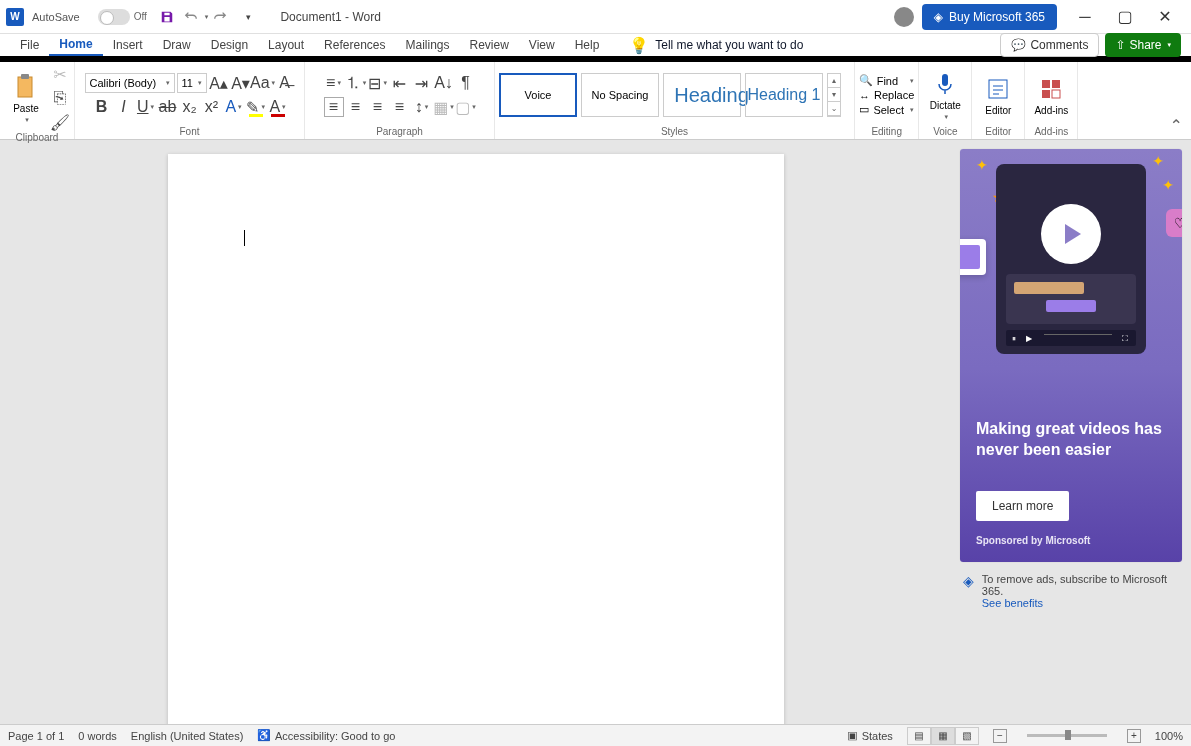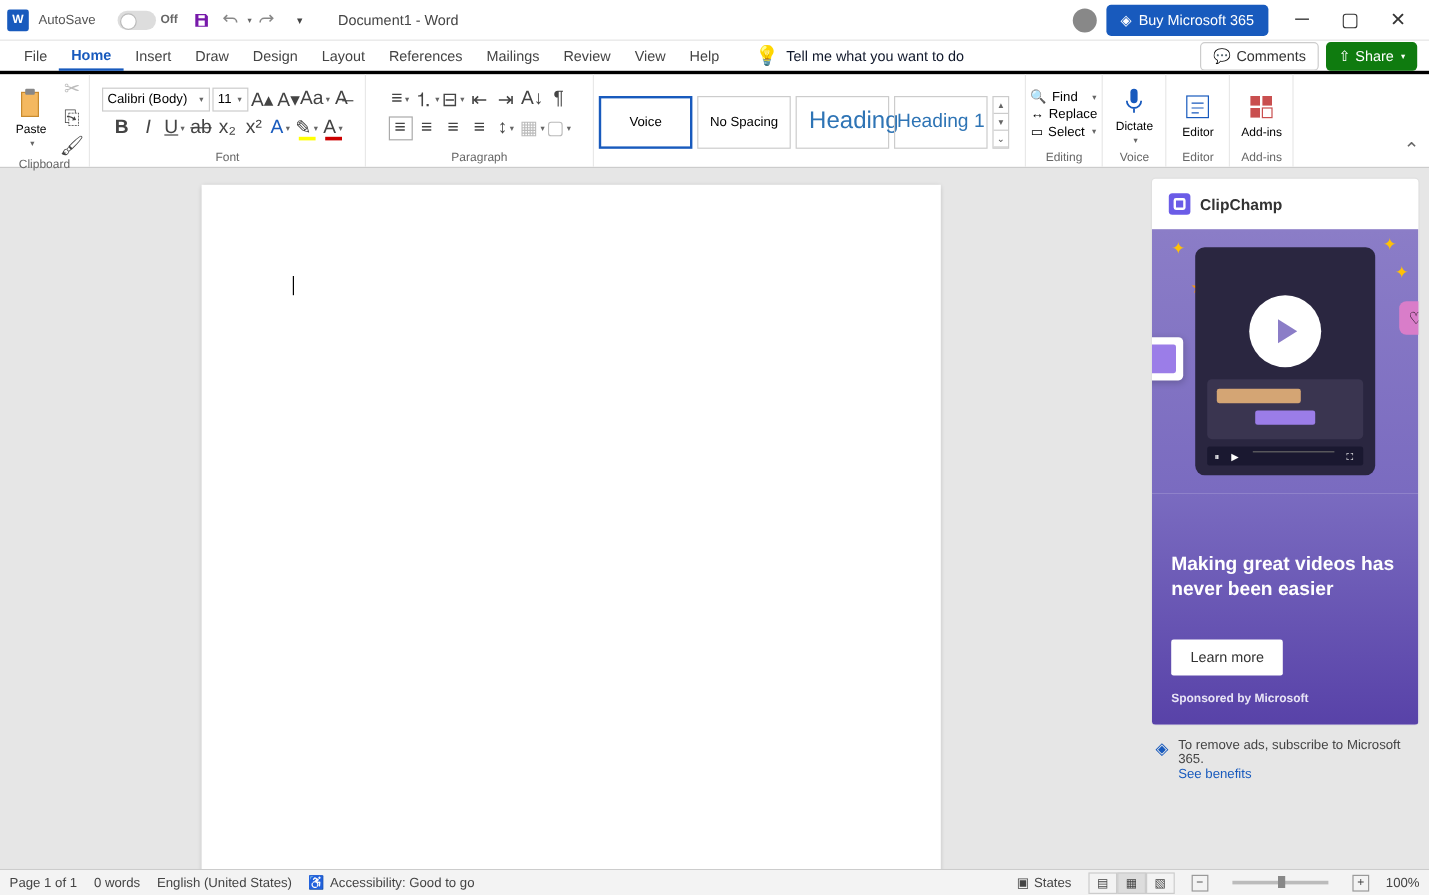--- a/index.html
+++ b/index.html
@@ -4,32 +4,32 @@
 <style>
 * { box-sizing: border-box; margin: 0; padding: 0; font-family: 'Segoe UI', Tahoma, sans-serif; }
 body { width: 1191px; height: 746px; background: #f3f3f3; overflow: hidden; position: relative; display: flex; flex-direction: column; }
 
 
 .title-bar { height: 34px; background: #fff; display: flex; align-items: center; padding: 0 6px; border-bottom: 1px solid #e0e0e0; }
 .word-icon { width: 18px; height: 18px; background: #185abd; border-radius: 2px; margin-right: 8px; display: flex; align-items: center; justify-content: center; color: #fff; font-size: 10px; font-weight: bold; }
 .autosave-label { font-size: 11px; color: #555; margin-right: 18px; }
 .toggle { width: 32px; height: 16px; background: #ddd; border-radius: 8px; position: relative; margin-right: 4px; }
 .toggle::after { content: ''; width: 12px; height: 12px; background: #fff; border-radius: 50%; position: absolute; top: 2px; left: 2px; border: 1px solid #bbb; }
-.toggle-off { font-size: 10px; color: #666; margin-right: 8px; font-weight: bold; }
+.toggle-off { font-size: 10px; color: #666; margin-right: 8px; }
 .qat-icon { width: 20px; height: 20px; display: flex; align-items: center; justify-content: center; margin: 0 2px; color: #444; }
 .qat-icon.save svg { fill: #7719aa; }
 .qat-icon.undo, .qat-icon.redo { color: #888; }
 .doc-title { font-size: 12px; color: #444; margin-left: 20px; }
 .title-spacer { flex: 1; }
 .avatar { width: 20px; height: 20px; border-radius: 50%; background: #888; margin-right: 8px; }
 .buy-btn { background: #185abd; color: #fff; font-size: 12px; padding: 6px 12px; border-radius: 4px; display: flex; align-items: center; gap: 6px; margin-right: 8px; cursor: pointer; }
 .win-btn { width: 40px; height: 28px; display: flex; align-items: center; justify-content: center; color: #333; }
 
 
-.tabs-bar { height: 28px; background: #fff; display: flex; align-items: center; padding: 0 10px; border-bottom: 3px solid #000000; gap: 0; }
+.tabs-bar { height: 28px; background: #fff; display: flex; align-items: center; padding: 0 10px; border-bottom: 6px solid #000000; gap: 0; }
 .tab { font-size: 12px; padding: 0 10px; height: 100%; display: flex; align-items: center; color: #444; cursor: pointer; }
 .tab.active { border-bottom: 2px solid #185abd; color: #185abd; font-weight: 600; }
 .tellme-wrap { display: flex; align-items: center; margin-left: 20px; gap: 6px; flex: 1; }
 .tellme { font-size: 12px; color: #0f172a; text-align: center; }
 .comments-btn { font-size: 12px; color: #333; padding: 4px 10px; border: 1px solid #ccc; border-radius: 4px; display: flex; align-items: center; gap: 4px; margin-right: 6px; }
 .share-btn { background: #0f7b0f; color: #fff; font-size: 12px; padding: 5px 10px; border-radius: 4px; display: flex; align-items: center; gap: 4px; }
 
 
 .ribbon { height: 78px; background: #fff; display: flex; align-items: stretch; border-bottom: 1px solid #ccc; position: relative; }
 .ribbon-group { display: flex; flex-direction: column; border-right: 1px solid #e8e8e8; padding: 2px 4px 0; }
@@ -257,20 +257,21 @@
       <div class="style-item active">Voice</div>
       <div class="style-item">No Spacing</div>
       <div class="style-item heading" style="font-size:20px;padding-left:19px;">Heading</div>
       <div class="style-item heading">Heading 1</div>
       <div class="style-scroll">
           <div>▴</div>
           <div>▾</div>
           <div>⌄</div>
         </div>
     </div>
+    <div class="ribbon-group-label">Styles</div>
   </div>
 
   <div class="ribbon-group">
     <div class="ribbon-group-content">
       <div class="editing-col">
         <div class="editing-row">
             <span>🔍</span>
             <span>Find</span>
             <span class="dropdown-arrow" style="margin-left:8px;">▾</span>
           </div>
@@ -341,24 +342,20 @@
 
 <div class="doc-area">
   <div class="doc-scroll">
     <div class="page">
       <div class="cursor"></div>
     </div>
   </div>
 
   <div class="side-panel">
     <div class="ad-card">
-      <div class="ad-header">
-        <div class="ad-logo"></div>
-        <span class="ad-brand">ClipChamp</span>
-      </div>
       <div class="ad-illus">
         <span class="sparkle" style="top:8px;left:16px;">✦</span>
         <span class="sparkle" style="top:4px;right:18px;">✦</span>
         <span class="sparkle" style="top:28px;right:8px;">✦</span>
         <span class="sparkle" style="top:40px;left:32px;color:#ff9800;">★</span>
         <span class="sparkle" style="top:90px;left:56px;color:#ff9800;">★</span>
         <div class="illus-screen">
           <div class="illus-play"></div>
           <div class="illus-timeline">
             <div class="illus-bar1"></div>

